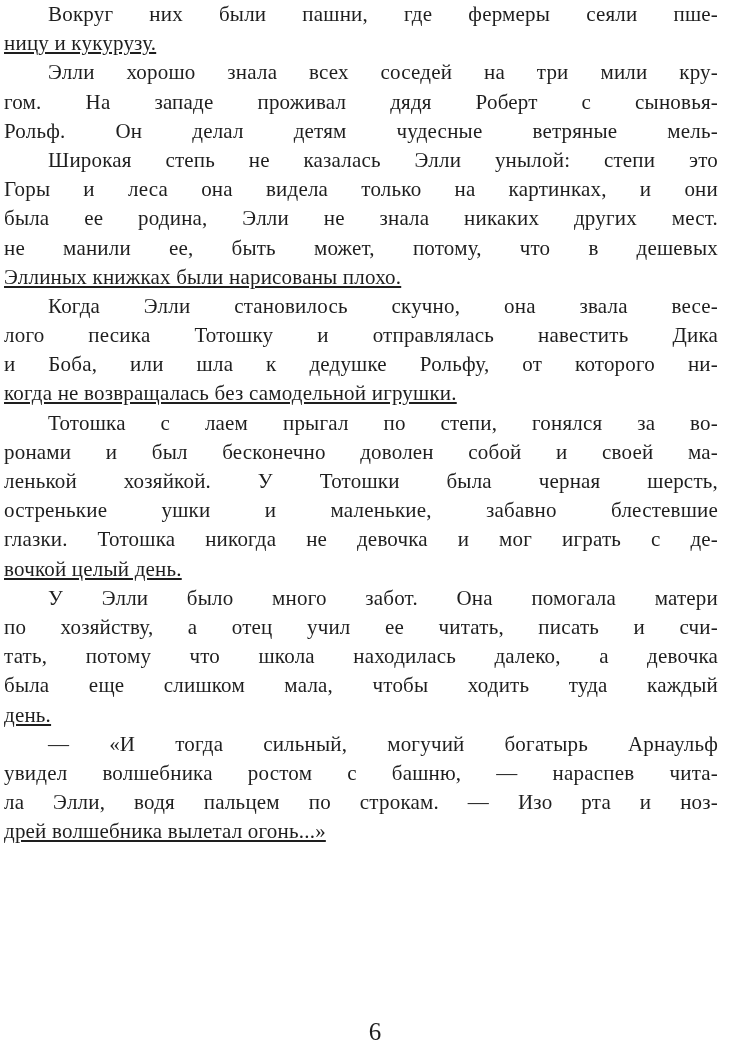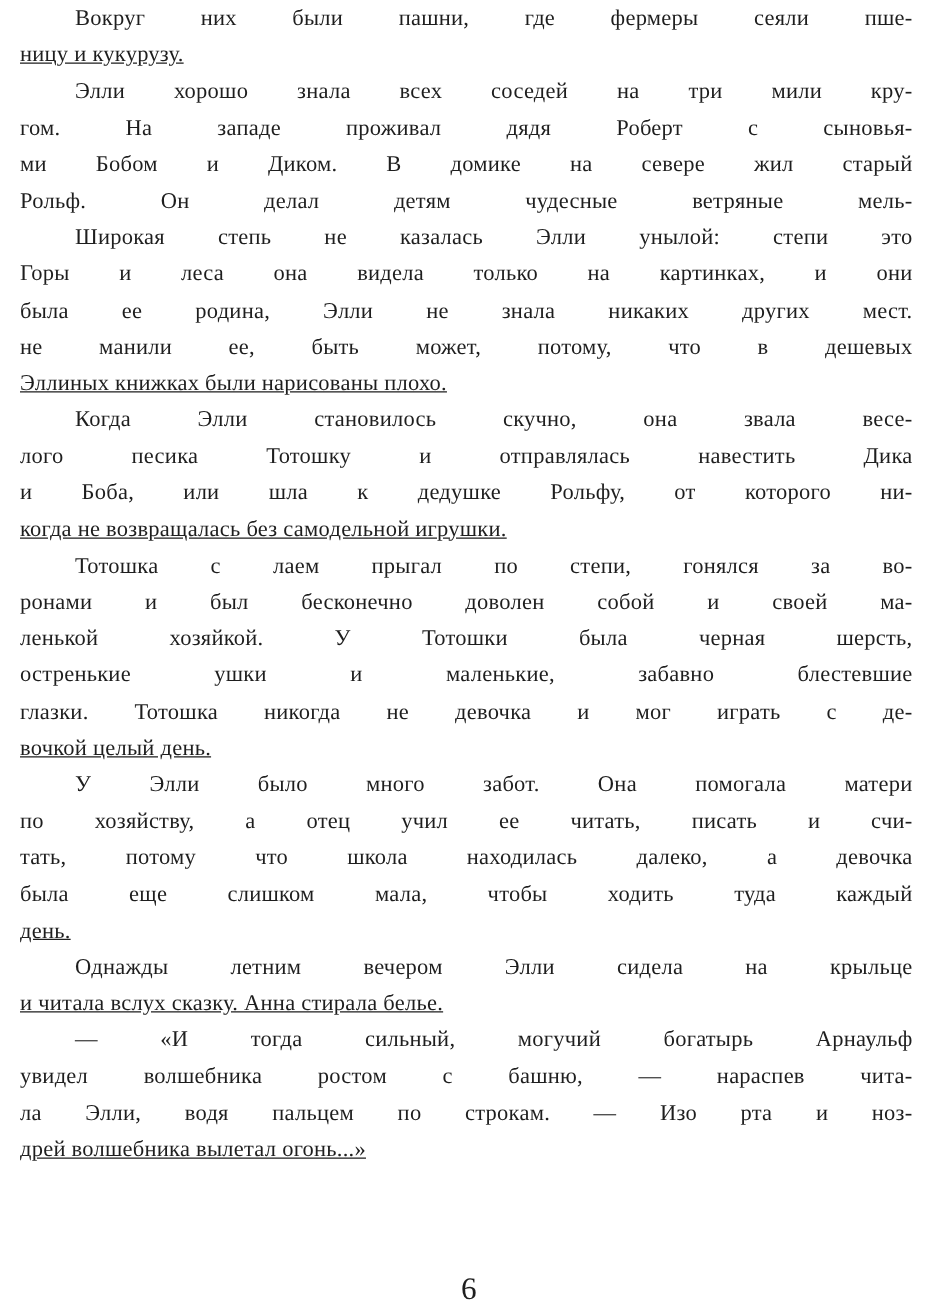--- a/index.html
+++ b/index.html
@@ -1,20 +1,20 @@
 <!DOCTYPE html>
 <html><head>
 <meta charset="utf-8">
 <style>
   html, body { margin: 0; padding: 0; background: #ffffff; }
   body { width: 750px; height: 1053px; position: relative; overflow: hidden; }
   .page {
-    position: absolute; left: 16px; top: 0; width: 714px;
+    position: absolute; left: 4px; top: 0; width: 714px;
     font-family: "Liberation Serif", "DejaVu Serif", serif;
-    font-size: 18px; line-height: 29.2px; color: #1e1e1e;
+    font-size: 21px; line-height: 29.2px; color: #1e1e1e;
     letter-spacing: 0.2px;
   }
   .line { display: block; height: 29.2px; white-space: nowrap; text-align: justify; text-align-last: justify; }
   .line.last { text-align-last: left; text-decoration: underline; }
   .line.indent { padding-left: 44px; }
   .pagenum {
     position: absolute; left: 0; width: 750px; top: 1018px; text-align: center;
     font-family: "Liberation Serif", "DejaVu Serif", serif; font-size: 25px; color: #1e1e1e;
   }
 </style>
@@ -22,21 +22,20 @@
 <body>
 
 <div class="page">
   <div>
     <span class="line indent">Вокруг них были пашни, где фермеры сеяли пше-</span>
     <span class="line last">ницу и кукурузу.</span>
   </div>
   <div>
     <span class="line indent">Элли хорошо знала всех соседей на три мили кру-</span>
     <span class="line">гом. На западе проживал дядя Роберт с сыновья-</span>
-    <span class="line">ми Бобом и Диком. В домике на севере жил старый</span>
     <span class="line">Рольф. Он делал детям чудесные ветряные мель-</span>
   </div>
   <div>
     <span class="line indent">Широкая степь не казалась Элли унылой: степи это</span>
     <span class="line">Горы и леса она видела только на картинках, и они</span>
     <span class="line">была ее родина, Элли не знала никаких других мест.</span>
     <span class="line">не манили ее, быть может, потому, что в дешевых</span>
     <span class="line last">Эллиных книжках были нарисованы плохо.</span>
   </div>
   <div>
@@ -54,24 +53,20 @@
     <span class="line last">вочкой целый день.</span>
   </div>
   <div>
     <span class="line indent">У Элли было много забот. Она помогала матери</span>
     <span class="line">по хозяйству, а отец учил ее читать, писать и счи-</span>
     <span class="line">тать, потому что школа находилась далеко, а девочка</span>
     <span class="line">была еще слишком мала, чтобы ходить туда каждый</span>
     <span class="line last">день.</span>
   </div>
   <div>
-    <span class="line indent">Однажды летним вечером Элли сидела на крыльце</span>
-    <span class="line last">и читала вслух сказку. Анна стирала белье.</span>
-  </div>
-  <div>
     <span class="line indent">— «И тогда сильный, могучий богатырь Арнаульф</span>
     <span class="line">увидел волшебника ростом с башню, — нараспев чита-</span>
     <span class="line">ла Элли, водя пальцем по строкам. — Изо рта и ноз-</span>
     <span class="line last">дрей волшебника вылетал огонь...»</span>
   </div>
 </div>
 
 <div class="pagenum">6</div>
 
 </body></html>

